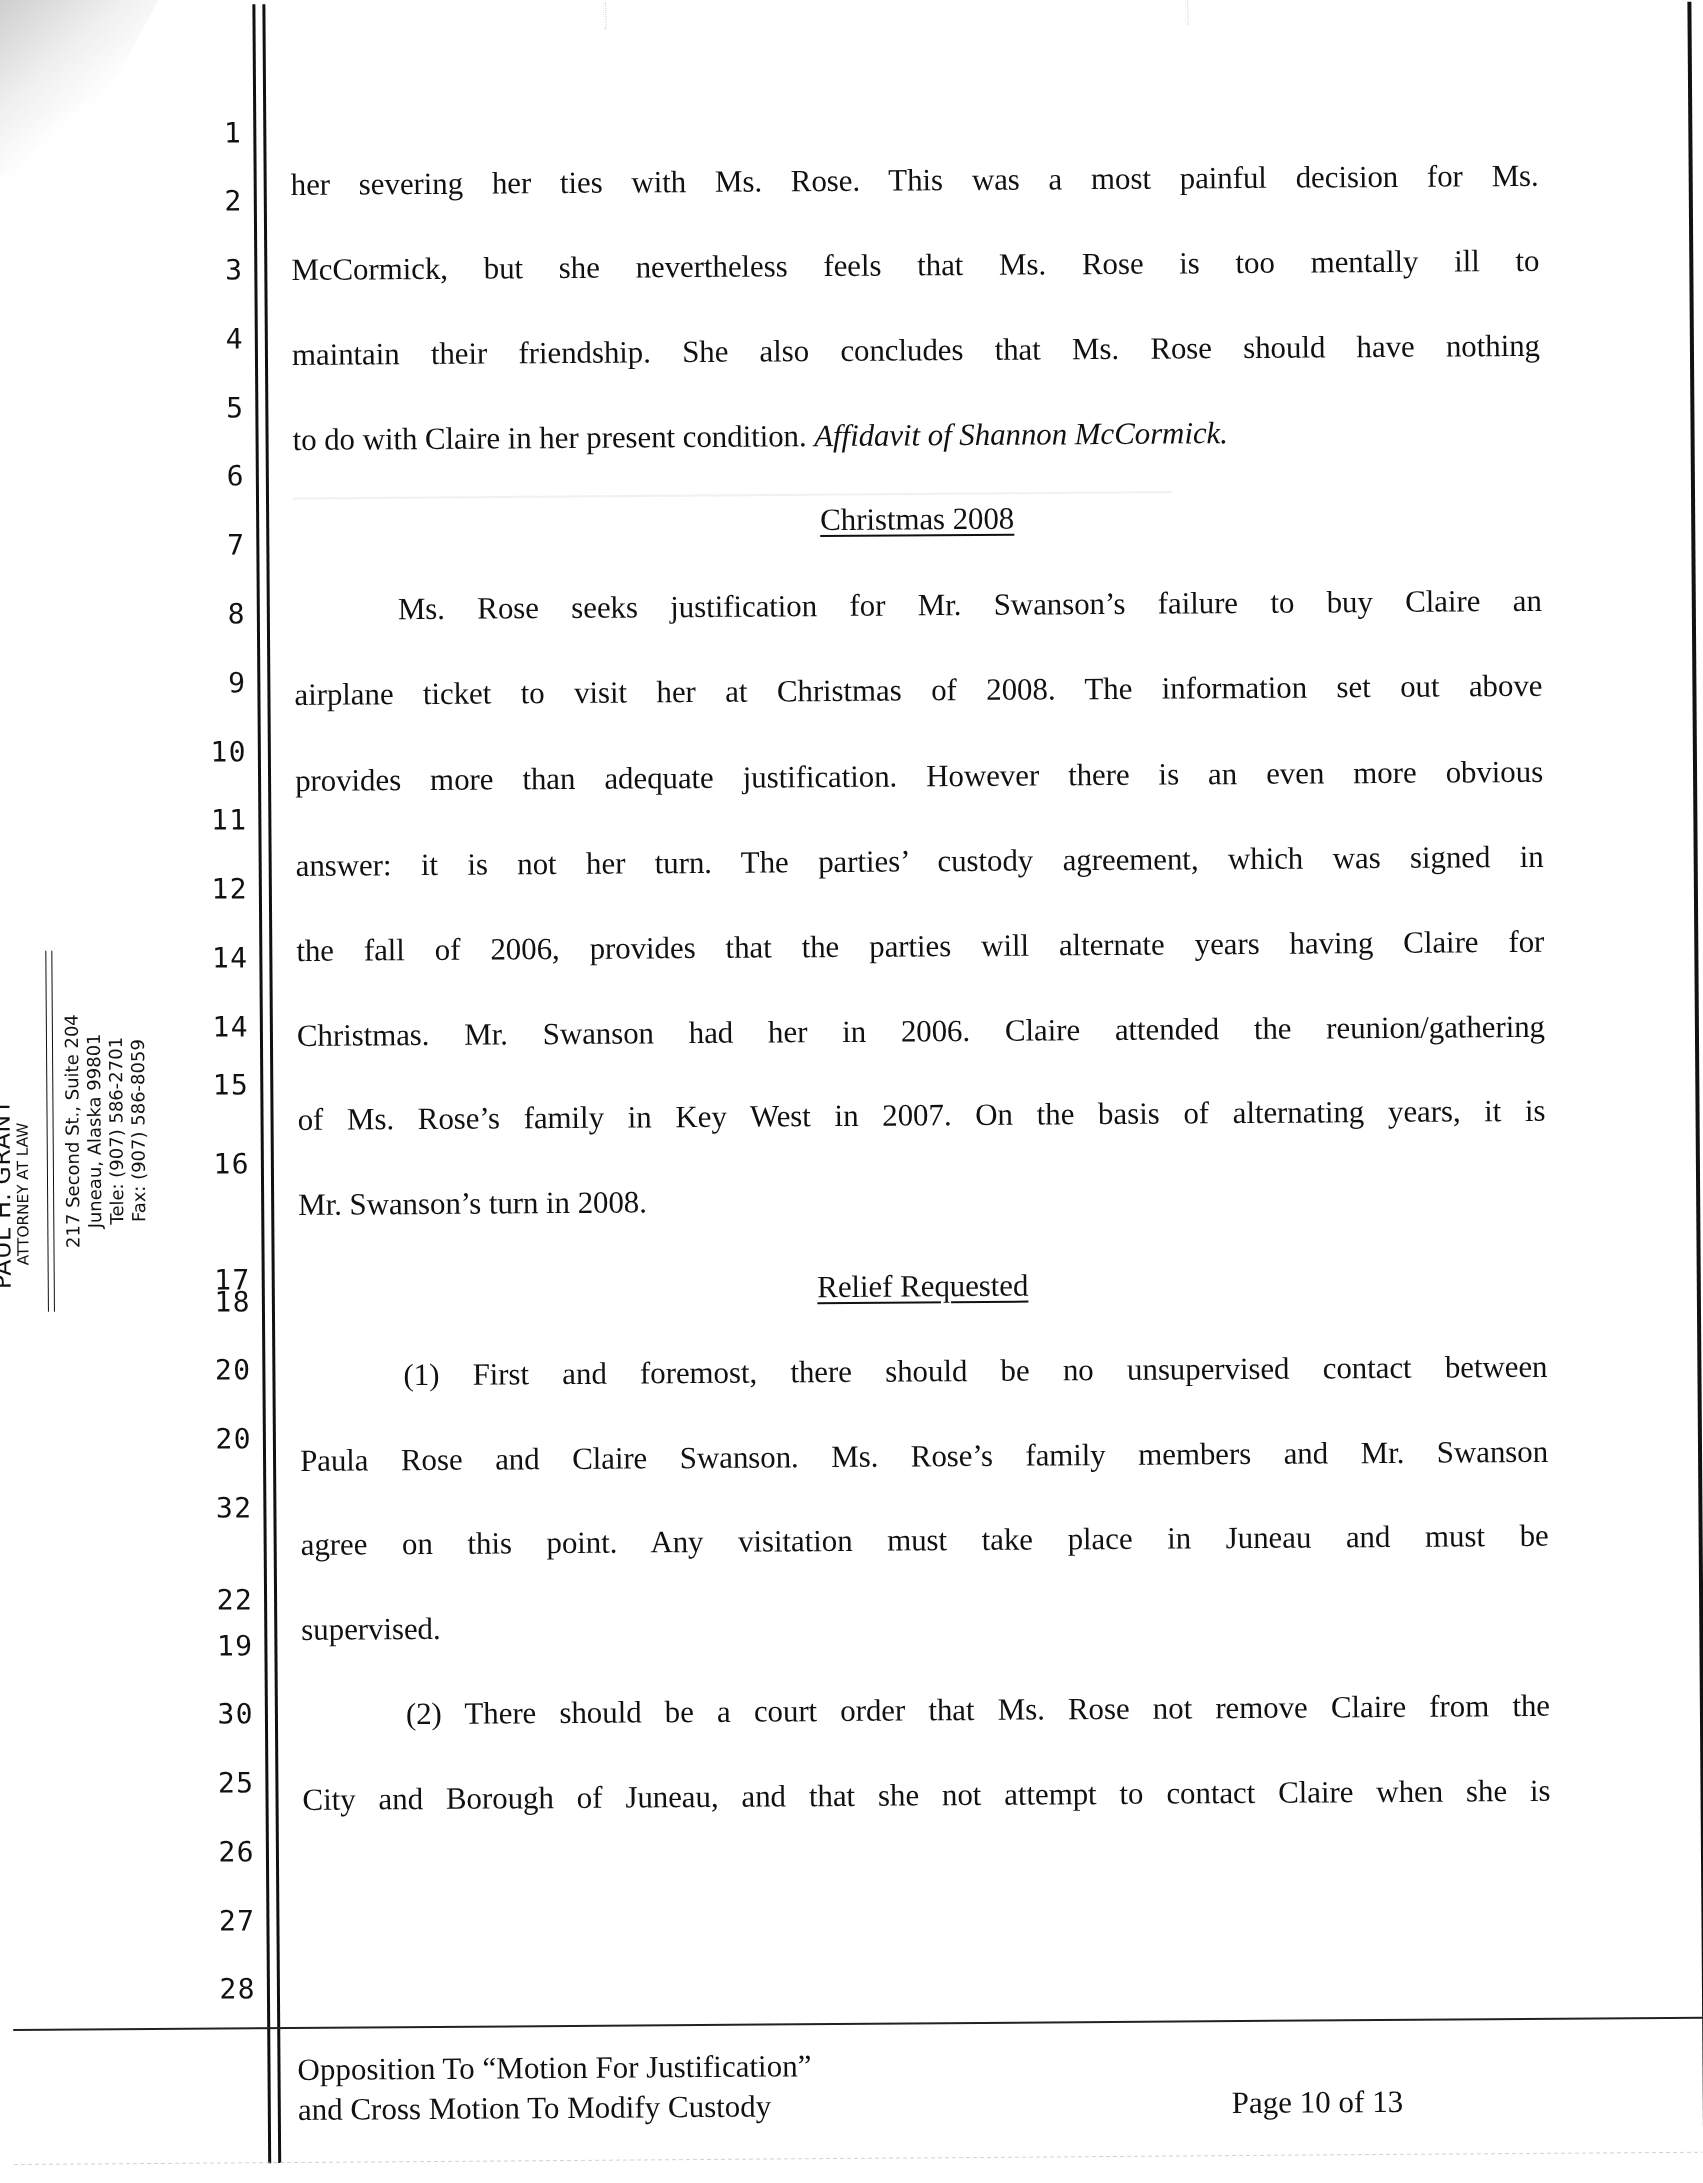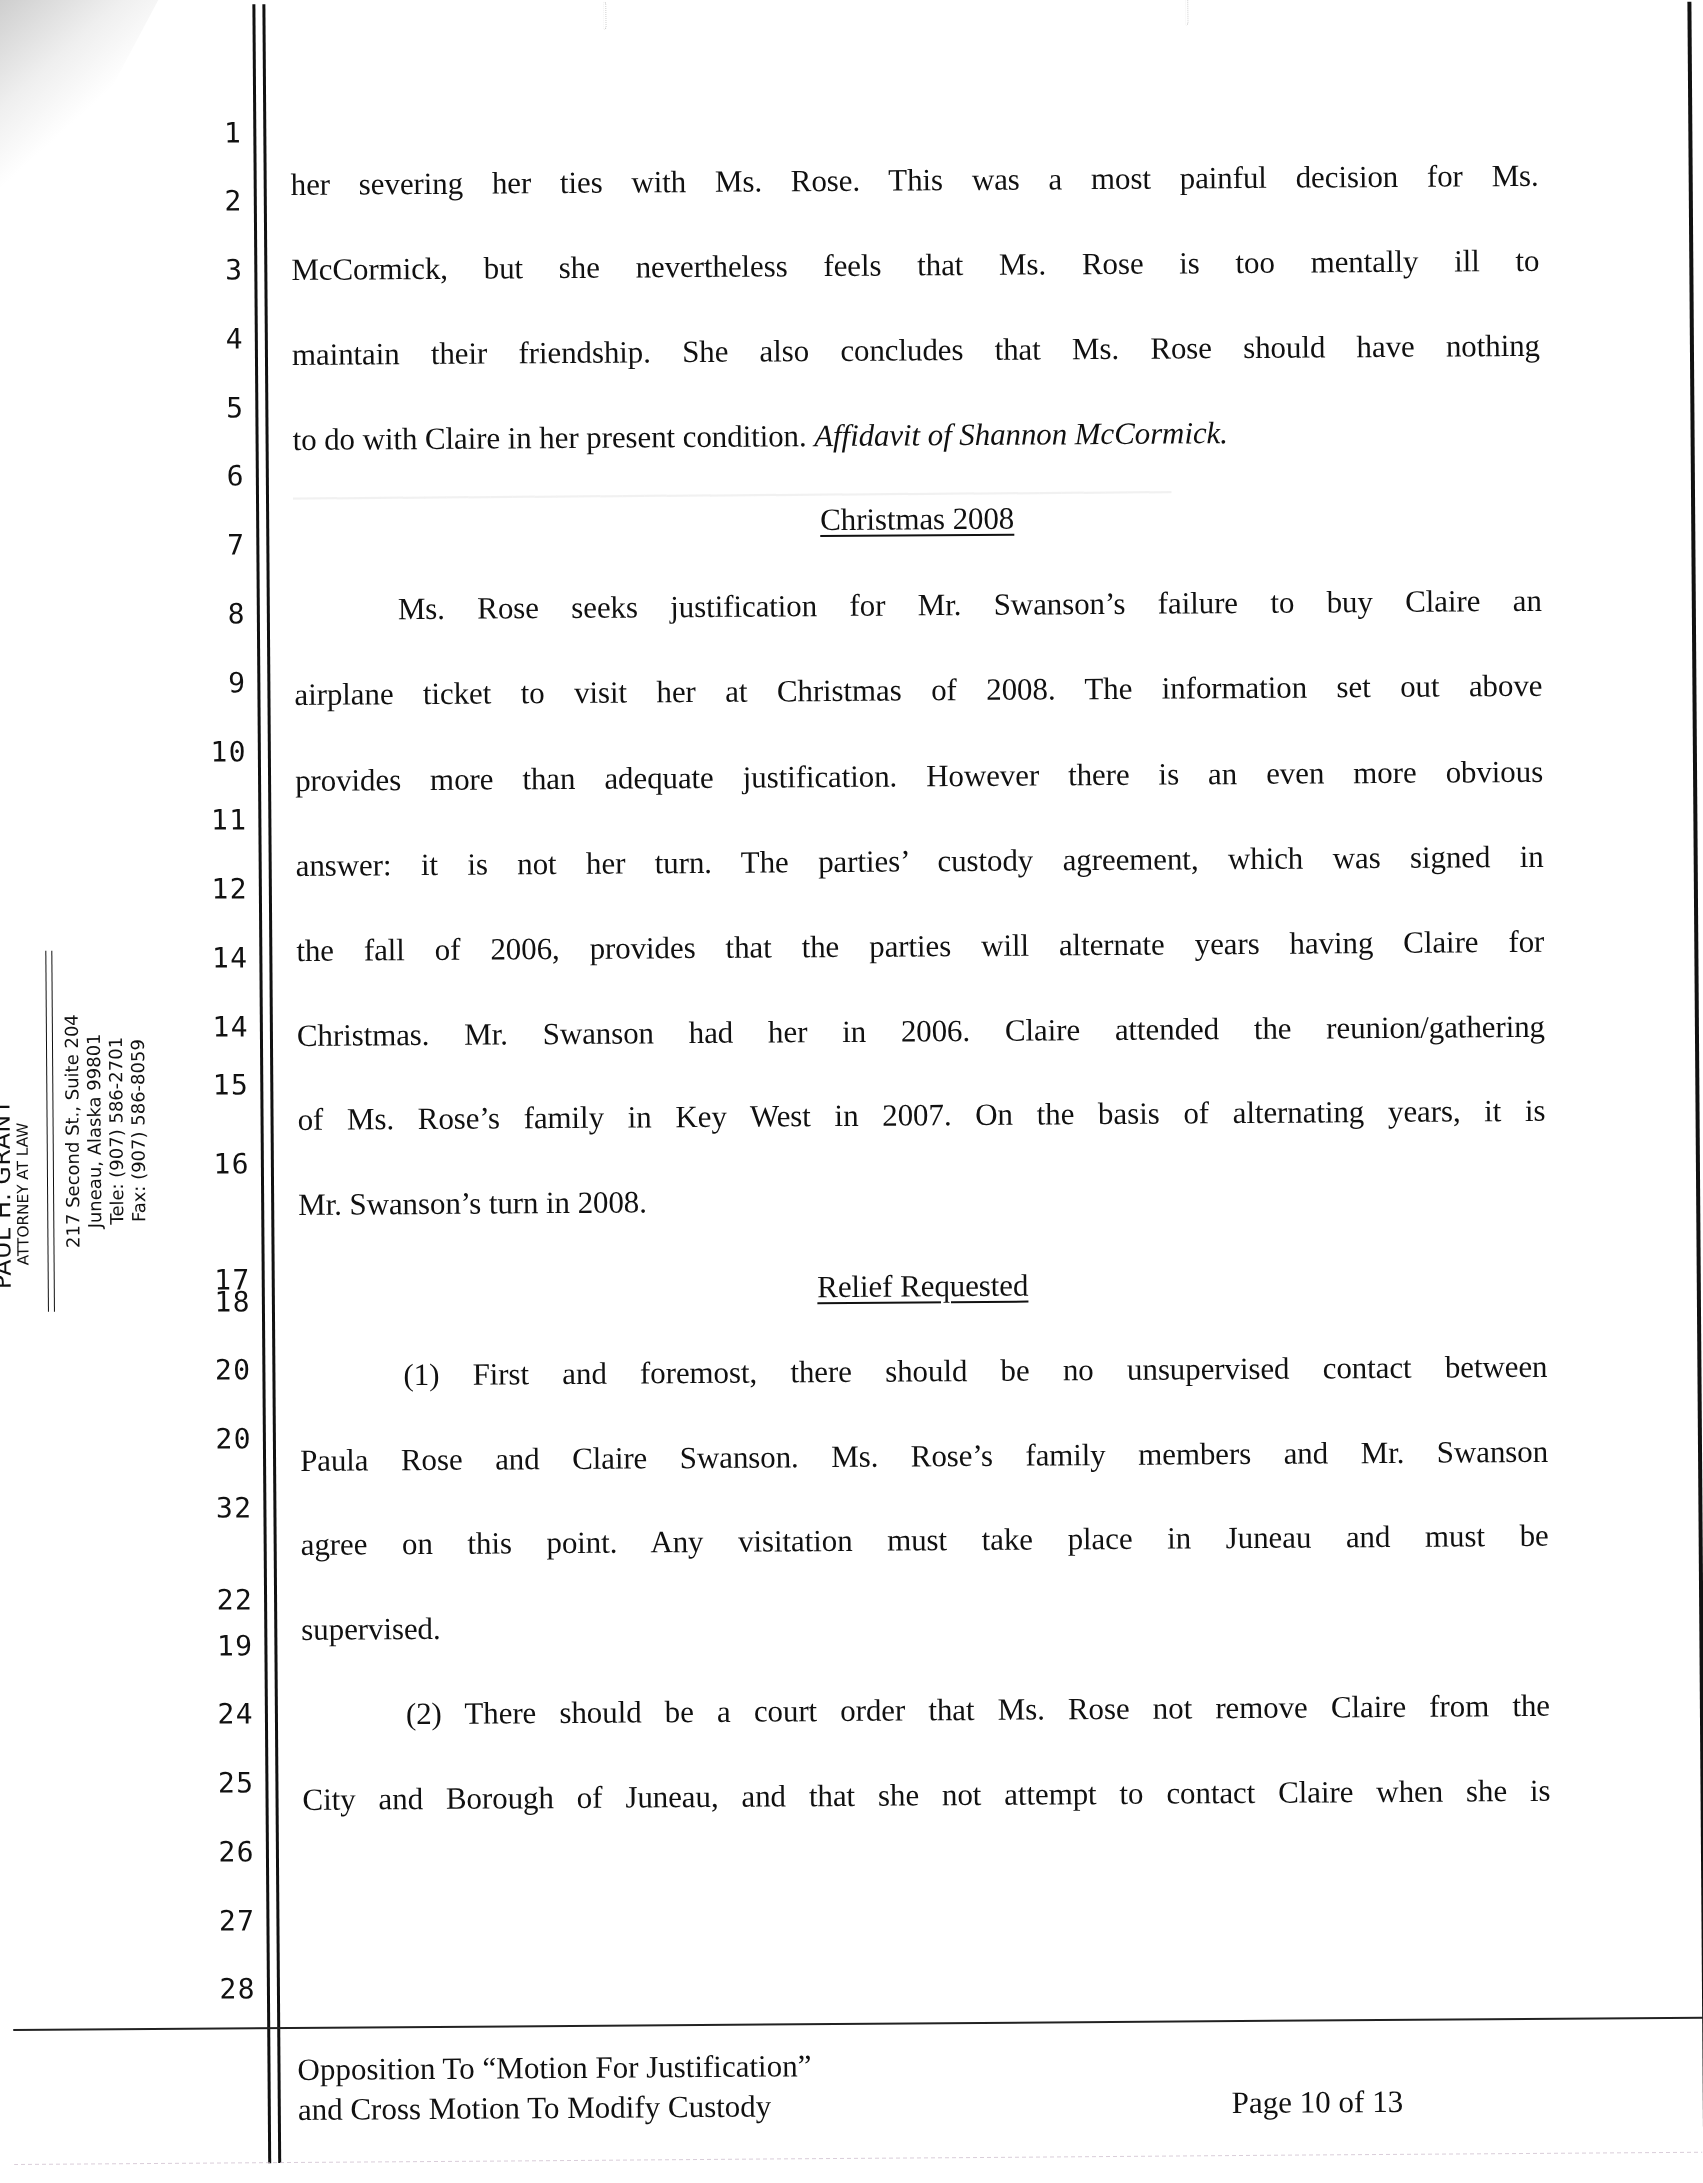--- a/index.html
+++ b/index.html
@@ -241,21 +241,21 @@
     <div class="line-number" style="top:1009px">14</div>
     <div class="line-number" style="top:1067px">15</div>
     <div class="line-number" style="top:1146px">16</div>
     <div class="line-number" style="top:1262px">17</div>
     <div class="line-number" style="top:1284px">18</div>
     <div class="line-number" style="top:1352px">20</div>
     <div class="line-number" style="top:1421px">20</div>
     <div class="line-number" style="top:1490px">32</div>
     <div class="line-number" style="top:1582px">22</div>
     <div class="line-number" style="top:1628px">19</div>
-    <div class="line-number" style="top:1696px">24</div>
+    <div class="line-number" style="top:1696px">30</div>
     <div class="line-number" style="top:1765px">25</div>
     <div class="line-number" style="top:1834px">26</div>
     <div class="line-number" style="top:1903px">27</div>
     <div class="line-number" style="top:1971px">28</div>
   </div>
 
   <div class="letterhead">
     <div class="name">PAUL H. GRANT</div>
     <div class="title">ATTORNEY AT LAW</div>
     <div class="double-rule"></div>

